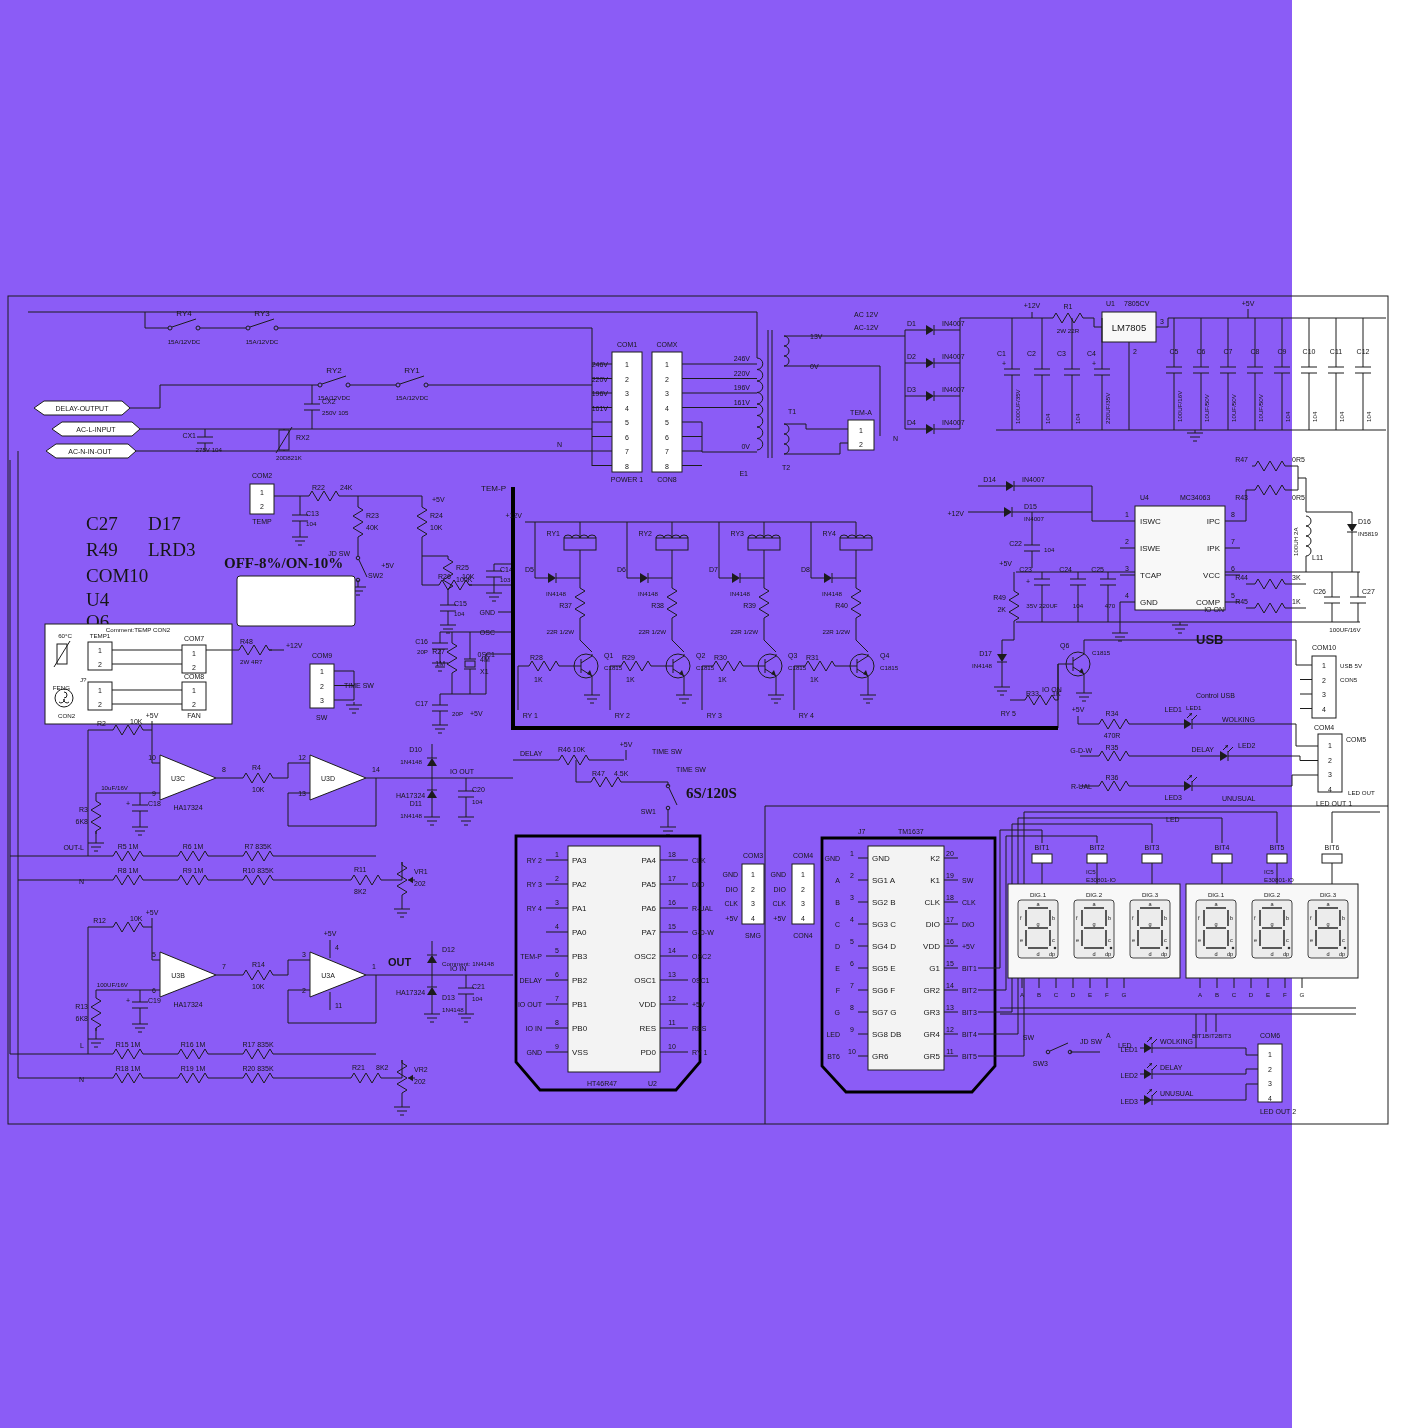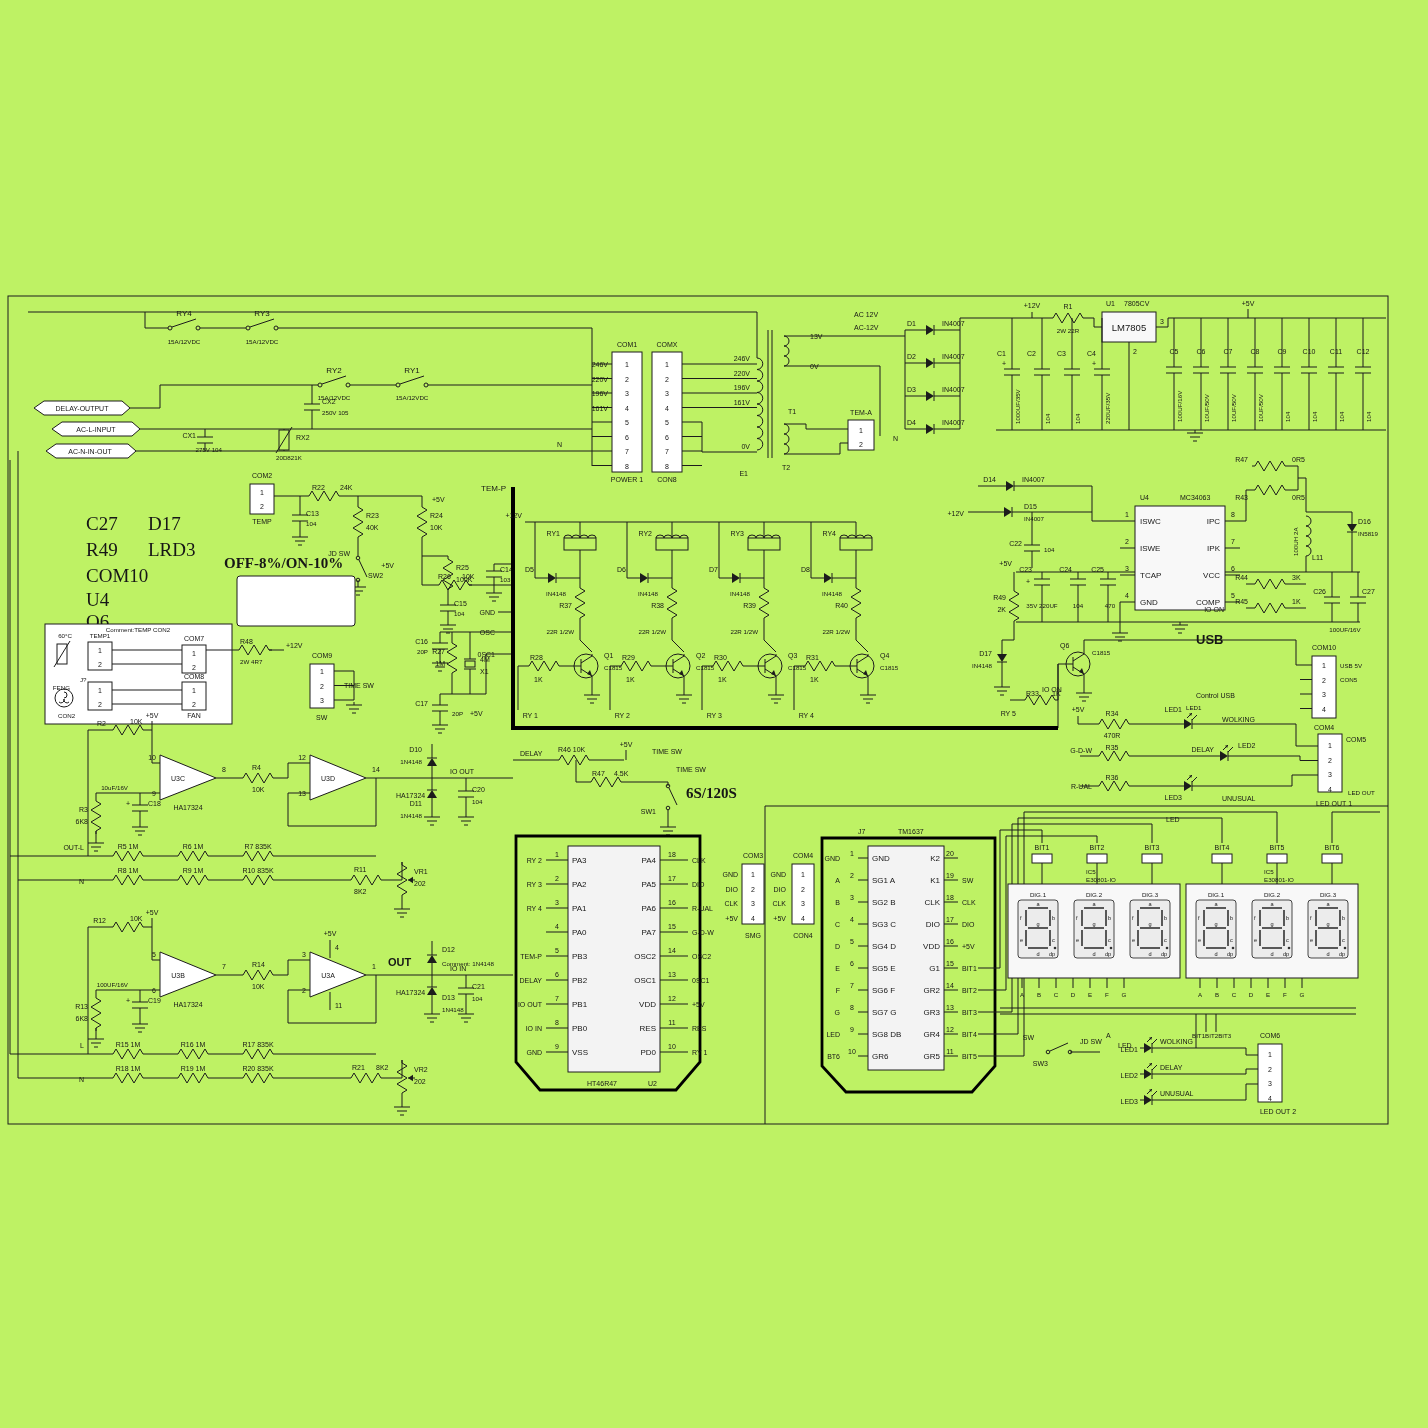--- a/index.html
+++ b/index.html
@@ -1,17 +1,17 @@
 <!DOCTYPE html>
 <html><head>
 <meta charset="utf-8">
 <style>
 *{margin:0;padding:0}
 body{background:#fff;width:1428px;height:1428px;overflow:hidden}
-.sheet{position:relative;width:1428px;height:1428px;background:#bef264}
+.sheet{position:relative;width:1292px;height:1428px;background:#8b5cf6}
 svg{position:absolute;left:0;top:0;font-family:"Liberation Sans",sans-serif}
 text{fill:#161616;font-size:8px}
 .t{font-size:8px}.ts{font-size:7px}.t6{font-size:6.2px}.t5{font-size:5.6px}
 .tm{font-size:9.5px}.tb{font-size:11px;font-weight:700}.tbb{font-size:13px;font-weight:700}
 .big{font-family:"Liberation Serif",serif;font-size:19px}
 .big2{font-family:"Liberation Serif",serif;font-size:15px;font-weight:700}
 .mid{text-anchor:middle}.end{text-anchor:end}
 .w{stroke:#1c1c1c;stroke-width:1;fill:none}
 .bus{stroke:#000;stroke-width:4;fill:none}
 .bus2{stroke:#000;stroke-width:2.8;fill:none}

